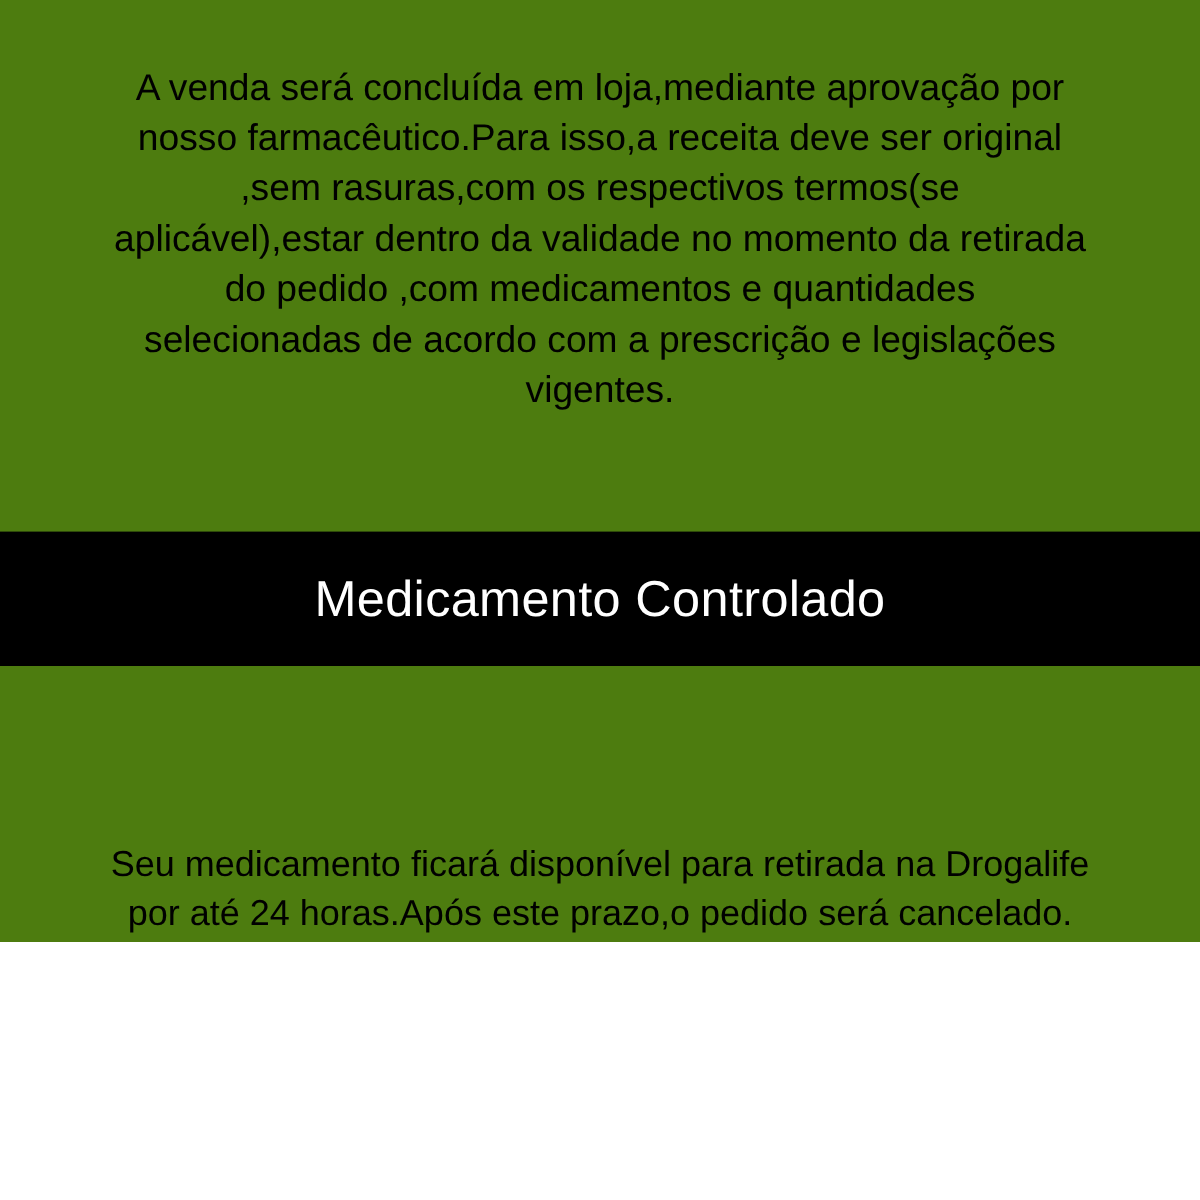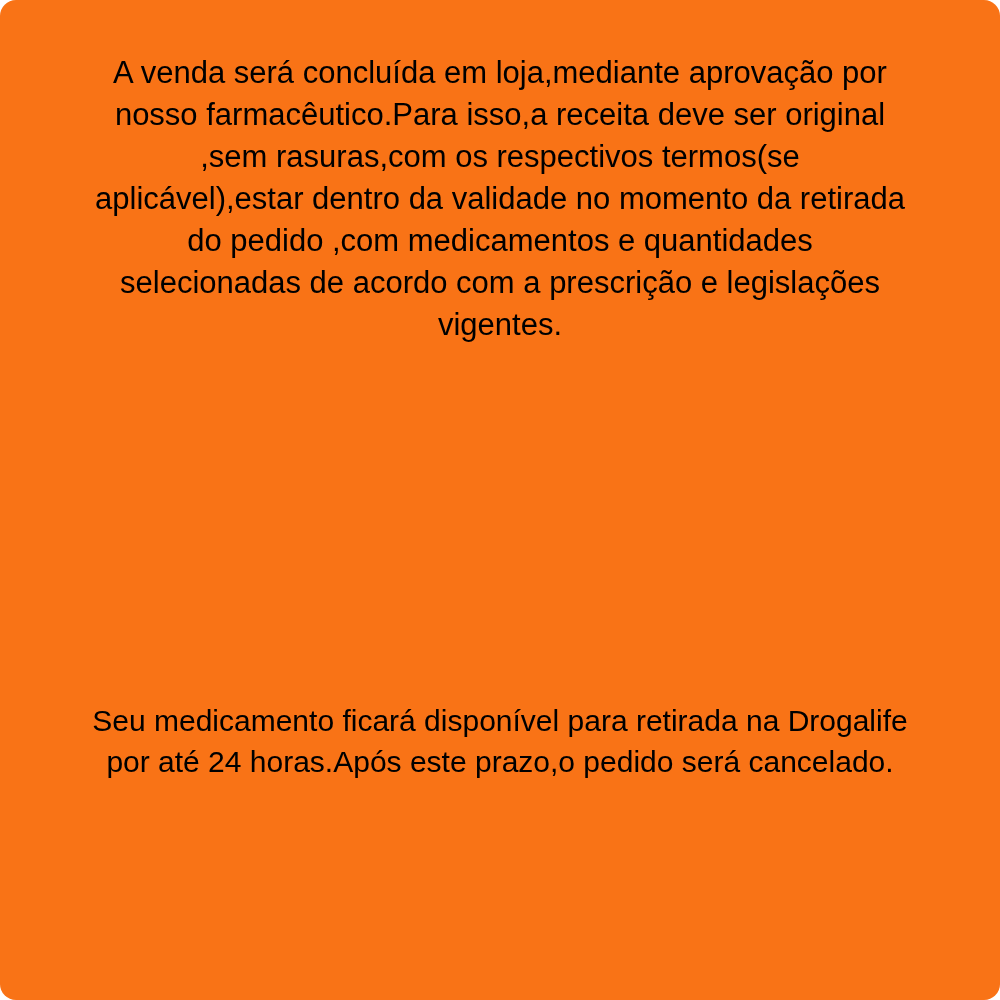--- a/index.html
+++ b/index.html
@@ -10,25 +10,24 @@
   body {
     width: 1000px;
     height: 1000px;
     font-family: "Liberation Sans", sans-serif;
     color: #000000;
     overflow: hidden;
   }
   .page {
     position: relative;
     width: 1000px;
-    height: 1000px;
-    background: #f97316;
+    height: 785px;
+    background: #4d7c0f;
     display: flex;
     flex-direction: column;
-    border-radius: 16px;
   }
 
   
   .top-block {
     padding: 52px 95px 0 95px;
     box-sizing: border-box;
   }
   .intro-text {
     margin: 0;
     text-align: center;
@@ -81,18 +80,21 @@
 </style>
 </head>
 <body>
 
 <div class="page">
 
   <div class="top-block">
     <p class="intro-text">A venda será concluída em loja,mediante aprovação por nosso farmacêutico.Para isso,a receita deve ser original ,sem rasuras,com os respectivos termos(se aplicável),estar dentro da validade no momento da retirada do pedido ,com medicamentos e quantidades selecionadas de acordo com a prescrição e legislações vigentes.</p>
   </div>
 
+  <div class="banner">
+    <h1 class="banner-title">Medicamento Controlado</h1>
+  </div>
 
   <div class="bottom-block">
     <p class="pickup-text">Seu medicamento ficará disponível para retirada na Drogalife por até 24 horas.Após este prazo,o pedido será cancelado.</p>
   </div>
 
 </div>
 
 </body></html>

